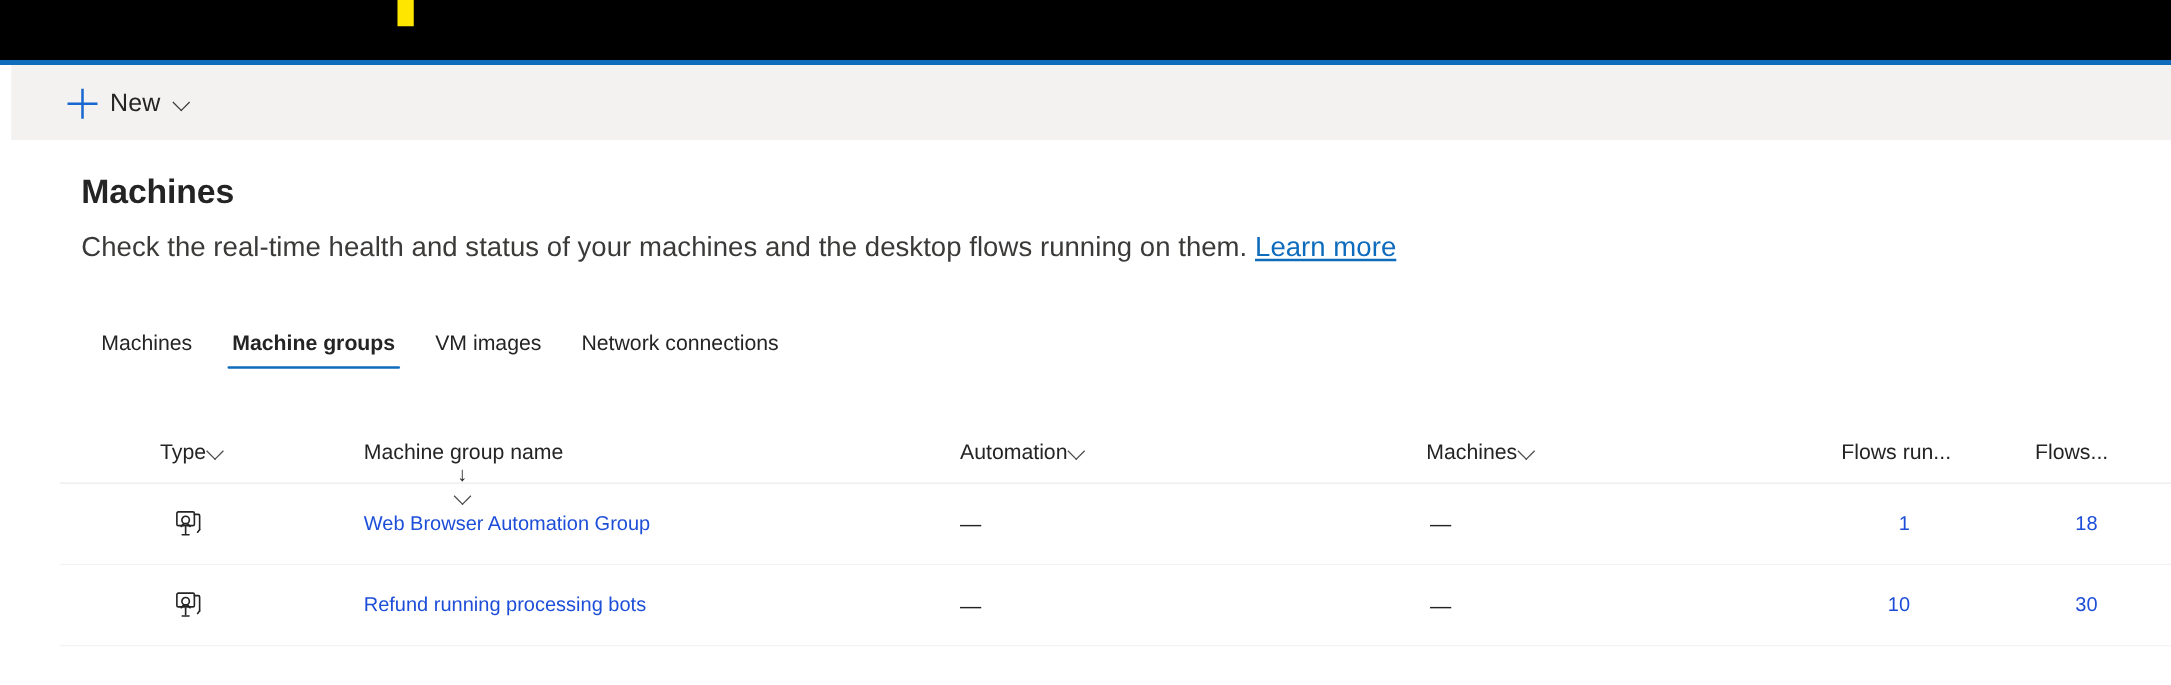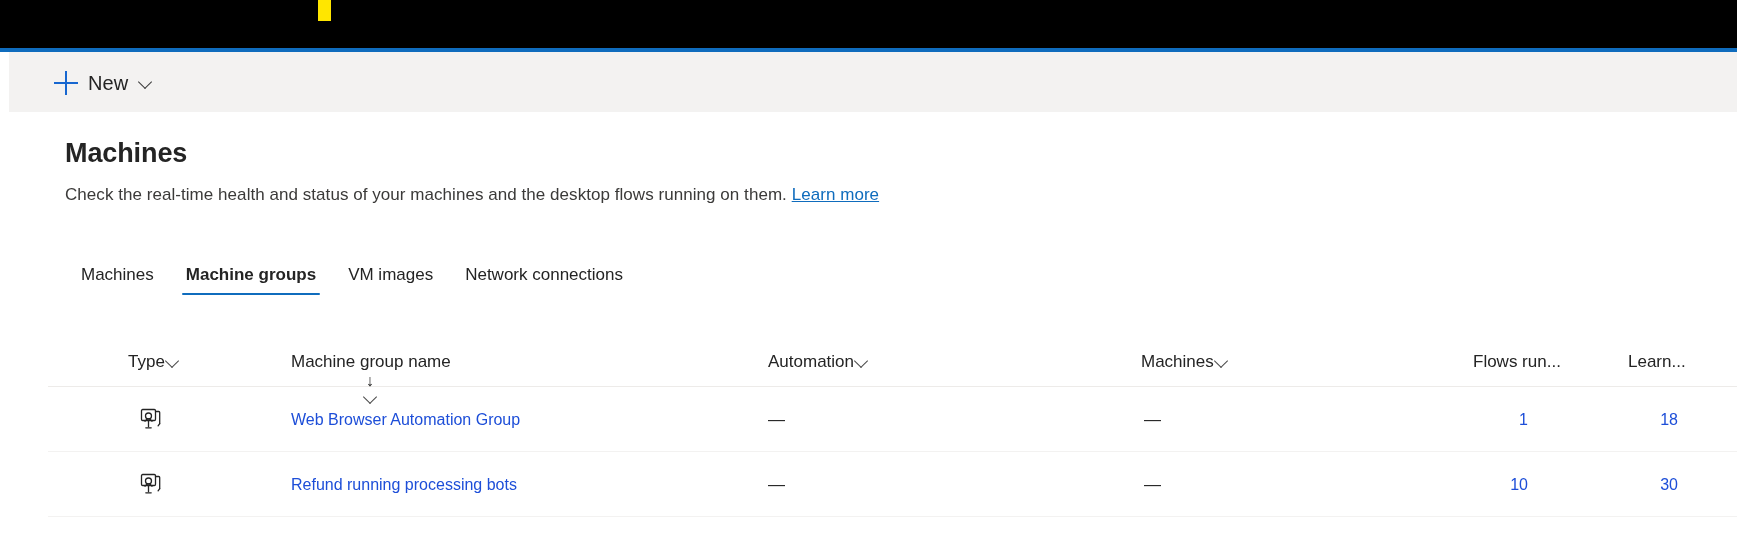--- a/index.html
+++ b/index.html
@@ -121,21 +121,21 @@
     font-size: 27px;
     font-weight: 600;
     color: #242424;
     letter-spacing: -.1px;
   }
 
   .page-subtitle {
     position: absolute;
     left: 65px;
     top: 72px;
-    font-size: 17px;
+    font-size: 22px;
     color: #3b3a39;
     letter-spacing: .05px;
     white-space: nowrap;
   }
   .page-subtitle a {
     color: #0f6cbd;
     text-decoration: underline;
   }
 
   
@@ -307,21 +307,21 @@
       <div class="hcell c-mach">
         <span>Machines</span>
         <span class="chev"></span>
       </div>
 
       <div class="hcell c-frun">
         <span>Flows run...</span>
       </div>
 
       <div class="hcell c-fqueue">
-        <span>Learn...</span>
+        <span>Flows...</span>
       </div>
     </div>
 
     <div class="row">
       <div class="cell c-type-v">
         <span class="grp-icon">
           <svg width="26" height="26" viewBox="0 0 26 26" fill="none" xmlns="http://www.w3.org/2000/svg">
             <rect x="3.5" y="2.5" width="14" height="11" rx="1.2" stroke="#242424" stroke-width="1.3"></rect>
             <path d="M17.5 4.5h3.2a1 1 0 0 1 1 1v11.2" stroke="#242424" stroke-width="1.3" stroke-linecap="round"></path>
             <path d="M21.7 16.7l-1.6 2.1" stroke="#242424" stroke-width="1.3" stroke-linecap="round"></path>

